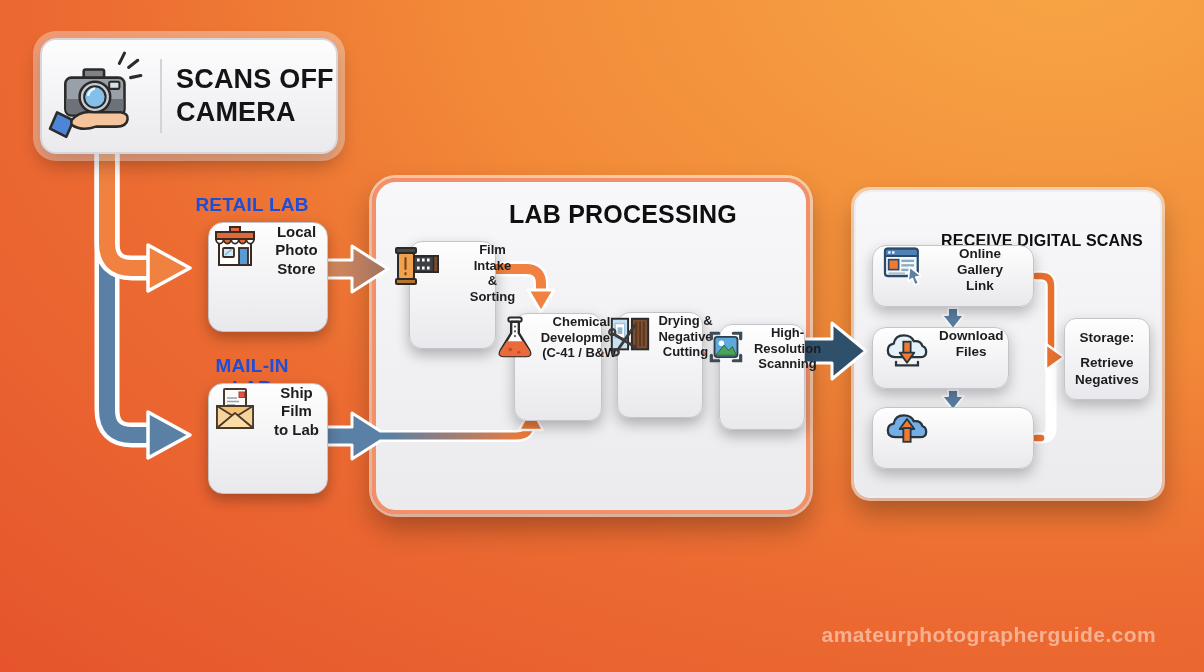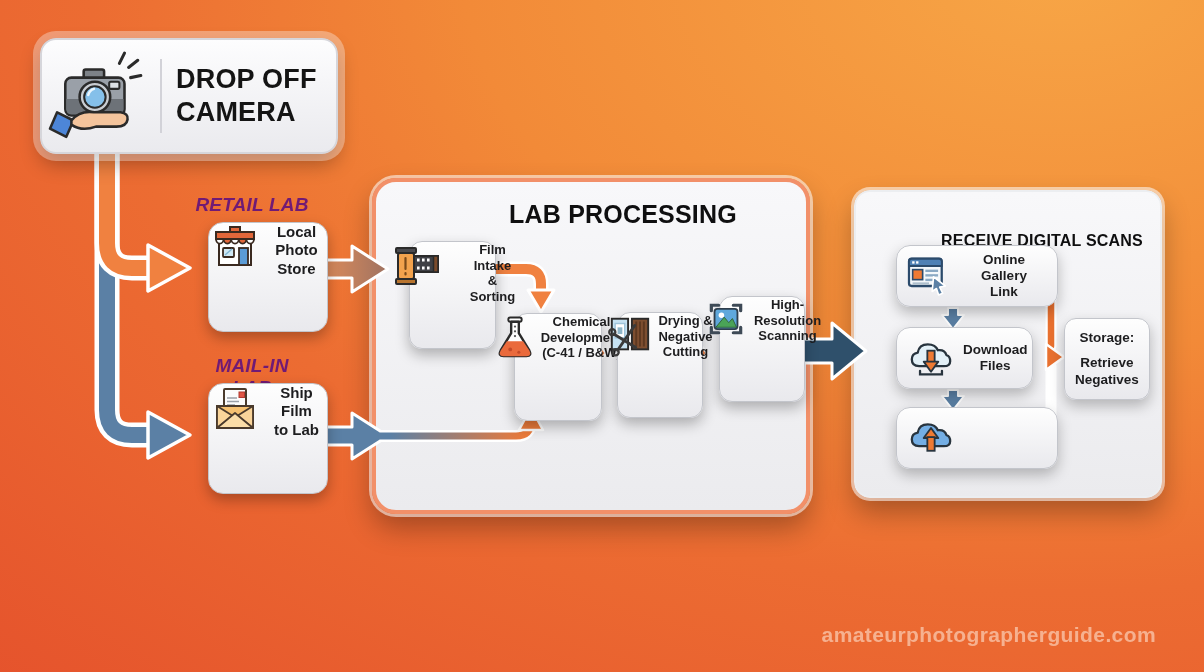--- a/index.html
+++ b/index.html
@@ -37,29 +37,29 @@
   .node{
     position:absolute;border-radius:15px;
     background:linear-gradient(180deg,#fefefe,#e9e9ed);
     border:1.5px solid #c3c5cb;
     box-shadow:0 6px 14px rgba(0,0,0,.28);
     display:flex;flex-direction:row;justify-content:center;gap:5px;margin-left:15px;
   }
   .node-label{font-size:15px;font-weight:700;color:#1d1d1f;text-align:center;line-height:1.22;white-space:pre-line;}
   .step-label{font-size:13px;font-weight:700;color:#1d1d1f;text-align:center;line-height:1.2;white-space:pre-line;}
   .path-heading{
-    position:absolute;text-align:center;font-size:19px;font-weight:800;color:#701a75;letter-spacing:.2px;font-style:italic;
+    position:absolute;text-align:center;font-size:19px;font-weight:800;color:#1d4ed8;letter-spacing:.2px;
   }
   
   .rrow{
     position:absolute;border-radius:14px;
     background:linear-gradient(180deg,#fefefe,#e9e9ed);
     border:1.5px solid #c3c5cb;
     box-shadow:0 6px 14px rgba(0,0,0,.25);
-    display:flex;align-items:center;padding:0 8px 0 10px;box-sizing:border-box;gap:8px;margin-left:24px;
+    display:flex;align-items:flex-start;padding:0 8px 0 10px;box-sizing:border-box;gap:8px;
   }
   .rrow .step-label{flex:1;font-size:13.5px;}
   .opt-box{
     position:absolute;border-radius:12px;
     background:linear-gradient(180deg,#fefefe,#e9e9ed);
     border:1.5px solid #c3c5cb;
     box-shadow:0 6px 14px rgba(0,0,0,.25);
     display:flex;flex-direction:column;align-items:center;justify-content:center;gap:9px;
     text-align:center;
   }
@@ -142,21 +142,21 @@
     <rect x="34" y="22" width="20" height="10" rx="2" fill="#7d8288" stroke="#2a2a2a" stroke-width="2.5"></rect>
     <rect x="16" y="30" width="58" height="37" rx="6" fill="#9aa0a8" stroke="#2a2a2a" stroke-width="2.5"></rect>
     <path d="M17 51 H73 V61 Q73 66 68 66 H22 Q17 66 17 61 Z" fill="#6d7278"></path>
     <rect x="59" y="34" width="10" height="7" rx="1.5" fill="#dde1e5" stroke="#2a2a2a" stroke-width="2"></rect>
     <circle cx="45" cy="49" r="15" fill="#c9cdd2" stroke="#2a2a2a" stroke-width="2.5"></circle>
     <circle cx="45" cy="49" r="10.5" fill="#85c0ea" stroke="#2a2a2a" stroke-width="2"></circle>
     <path d="M38.5 47 a8.5 8.5 0 0 1 5.5 -6" stroke="#eaf6fe" stroke-width="2.5" fill="none" stroke-linecap="round"></path>
     <path d="M22 72 Q30 62 44 64 L70 64 Q78 65 77 71 Q76 78 66 78 L46 78 Q32 83 22 76 Z" fill="#f4c49c" stroke="#2a2a2a" stroke-width="2.5" stroke-linejoin="round"></path>
   </svg>
   <div class="card-divider"></div>
-  <div class="card-title">DROP OFF
+  <div class="card-title">SCANS OFF
 CAMERA</div>
 </div>
 
 <div class="path-heading" style="left:193px;top:194px;width:118px;">RETAIL LAB</div>
 <div class="node" style="left:193px;top:222px;width:118px;height:108px;">
   <svg class="icon" width="52" height="52" viewBox="0 0 52 52">
     <rect x="10" y="17" width="32" height="25" fill="#ffffff" stroke="#3a2a20" stroke-width="2"></rect>
     <rect x="21" y="4" width="10" height="6" fill="#e2673a" stroke="#3a2a20" stroke-width="2"></rect>
     <rect x="7" y="9" width="38" height="7" fill="#e2673a" stroke="#3a2a20" stroke-width="2"></rect>
     <path d="M7 16 a3.8 4.6 0 0 0 7.6 0 Z" fill="#ffffff" stroke="#3a2a20" stroke-width="1.8"></path>
@@ -233,21 +233,21 @@
     <path d="M30.5 9 V35 M34.5 9 V35 M38.5 9 V35" stroke="#5d3820" stroke-width="2"></path>
     <path d="M11 39 L29 13 M7 22 L30 36" stroke="#3a3a3a" stroke-width="3" stroke-linecap="round"></path>
     <circle cx="9" cy="41" r="3.2" fill="none" stroke="#3a3a3a" stroke-width="2.4"></circle>
     <circle cx="5.5" cy="20" r="3.2" fill="none" stroke="#3a3a3a" stroke-width="2.4"></circle>
   </svg>
   <div class="step-label">Drying &amp;
 Negative
 Cutting</div>
 </div>
 
-<div class="node" style="left:704px;top:296px;width:84px;height:104px;border-radius:13px;">
+<div class="node" style="left:704px;top:324px;width:84px;height:104px;border-radius:13px;">
   <svg class="icon" width="46" height="44" viewBox="0 0 48 48">
     <path d="M8 15 V9 H16 M32 9 H40 V15 M40 33 V39 H32 M16 39 H8 V33" fill="none" stroke="#3e4a56" stroke-width="3.5" stroke-linecap="round"></path>
     <rect x="11.5" y="13" width="25" height="22" rx="3" fill="#5fa8dc" stroke="#2f3e4c" stroke-width="2"></rect>
     <circle cx="19" cy="20" r="3" fill="#ffffff"></circle>
     <path d="M13 33 L22 22 L27 28 L31 23.5 L35.5 33 Z" fill="#4aa357" stroke="#2f5e36" stroke-width="1"></path>
   </svg>
   <div class="step-label">High-
 Resolution
 Scanning</div>
 </div>

